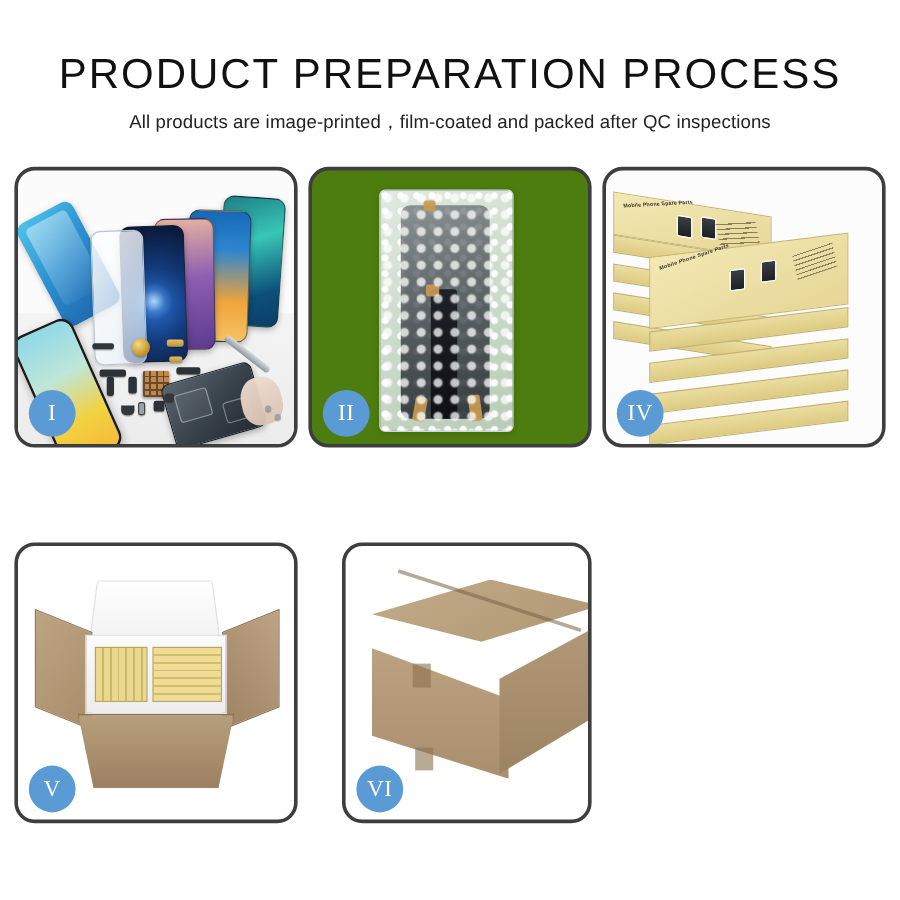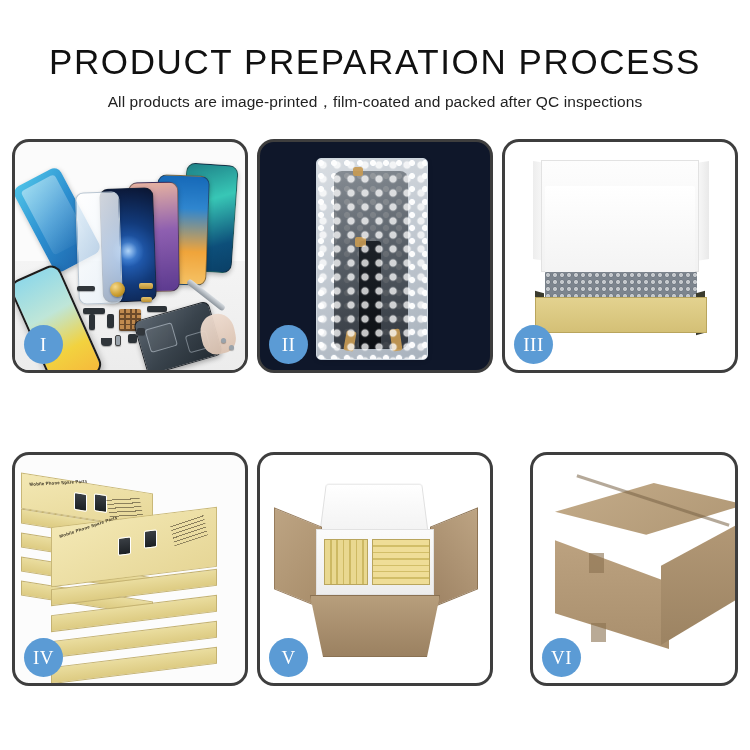--- a/index.html
+++ b/index.html
@@ -171,21 +171,21 @@
   }
   .hand {
     position: absolute; width: 34px; height: 40px; left: 186px; top: 172px;
     border-radius: 45% 45% 40% 40%;
     background: linear-gradient(160deg,#f0ded2,#d9c0ae);
     transform: rotate(-12deg);
     opacity: .95;
   }
 
   
-  .p2 { background: #0f172a; }
+  .p2 { background: #4d7c0f; }
   .bubblebag {
     position: absolute; left: 56px; top: 16px; width: 112px; height: 202px;
     border-radius: 5px;
     background:
       radial-gradient(circle at 4px 4px, rgba(255,255,255,.95) 2.6px, rgba(205,215,225,.42) 3.4px, transparent 4.2px) 0 0/13px 13px,
       linear-gradient(150deg, rgba(245,249,252,.88), rgba(220,230,238,.75));
     border: 1px solid #cdd6de;
     box-shadow: 0 1px 5px rgba(0,0,0,.12);
     overflow: hidden;
   }
@@ -408,33 +408,20 @@
           <div class="tape" style="left:36px;top:8px;width:10px;height:9px;"></div>
           <div class="tape" style="left:38px;top:78px;width:11px;height:10px;"></div>
           <div class="tape" style="left:28px;top:172px;width:10px;height:20px;transform:rotate(10deg);"></div>
           <div class="tape" style="left:74px;top:170px;width:10px;height:22px;transform:rotate(-8deg);"></div>
           <div class="bub-overlay"></div>
         </div>
       </div>
       <div class="badge">II</div>
     </div>
 
-    <div class="panel p3">
-      <div class="scene">
-        <div class="box3-lidflapL"></div>
-        <div class="box3-lidflapR"></div>
-        <div class="box3-lid"></div>
-        <div class="box3-foam"></div>
-        <div class="box3-bubble"></div>
-        <div class="box3-sideL"></div>
-        <div class="box3-sideR"></div>
-        <div class="box3-front"></div>
-      </div>
-      <div class="badge">III</div>
-    </div>
 
     <div class="panel p4">
       <div class="scene stack">
 
         <div class="slab" style="left:6px;top:64px;width:132px;height:15px;transform:skewY(9deg);"></div>
         <div class="slab" style="left:6px;top:88px;width:132px;height:15px;transform:skewY(9deg);"></div>
         <div class="slab" style="left:6px;top:112px;width:132px;height:15px;transform:skewY(9deg);"></div>
         <div class="slab" style="left:6px;top:136px;width:132px;height:15px;transform:skewY(9deg);"></div>
 
         <div class="sbox" style="left:6px;top:28px;width:132px;height:36px;transform:skewY(9deg);">

